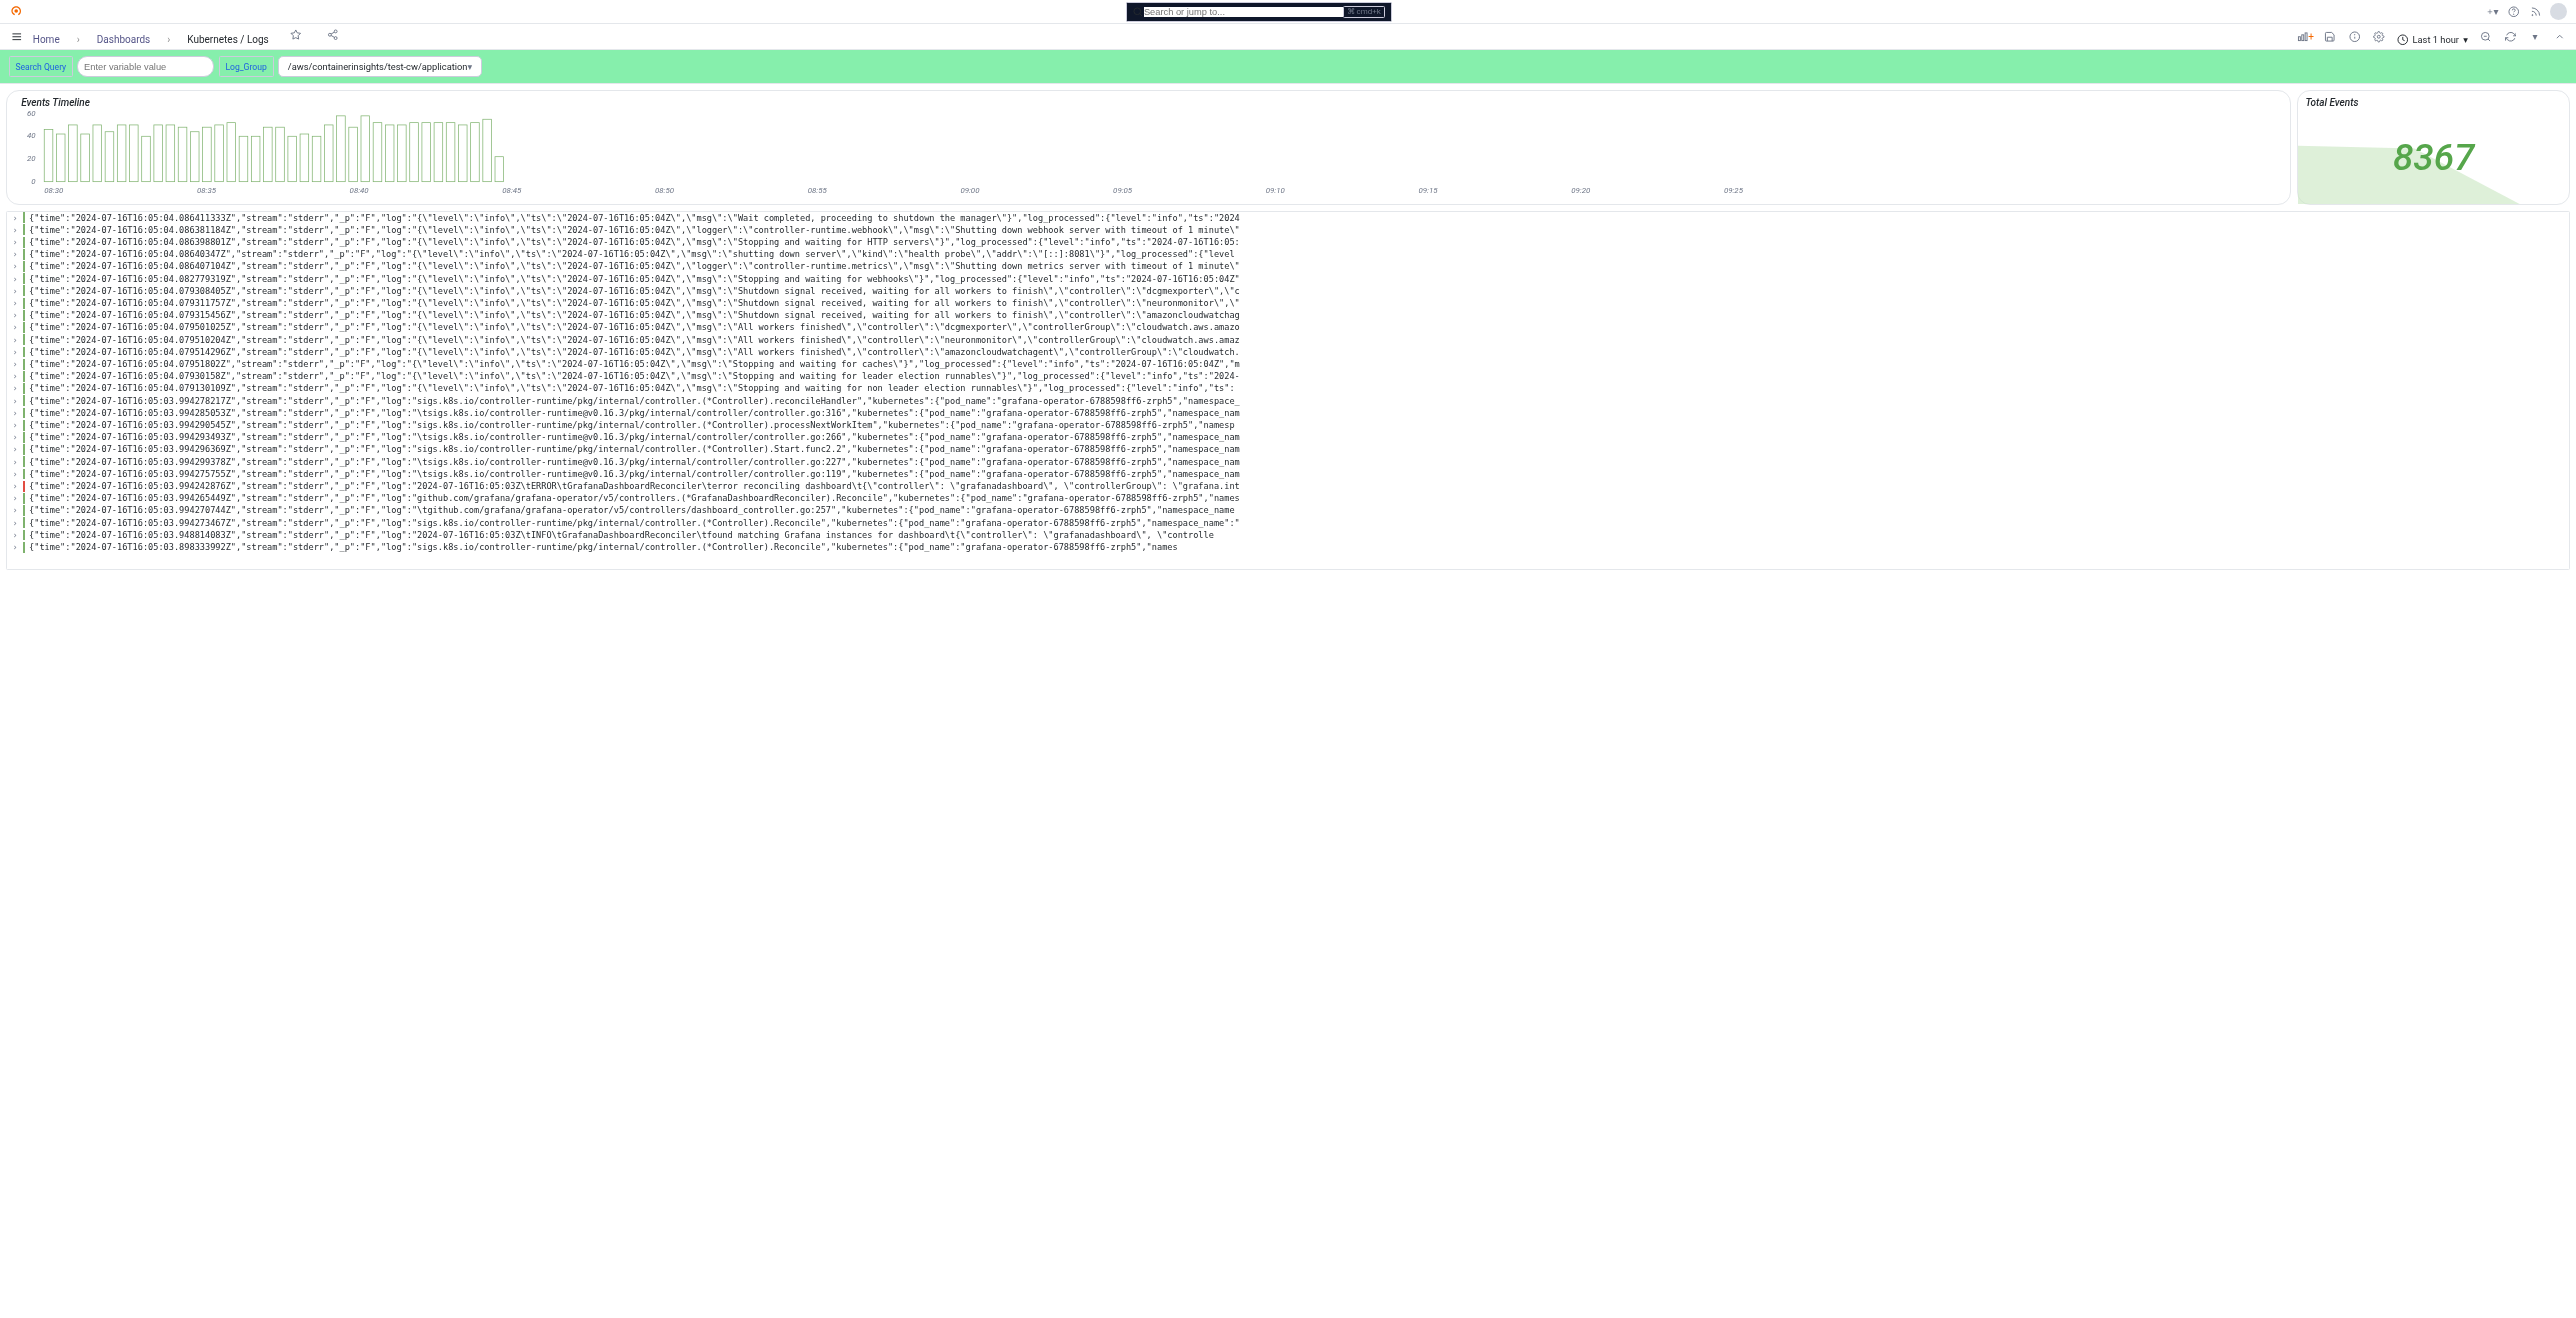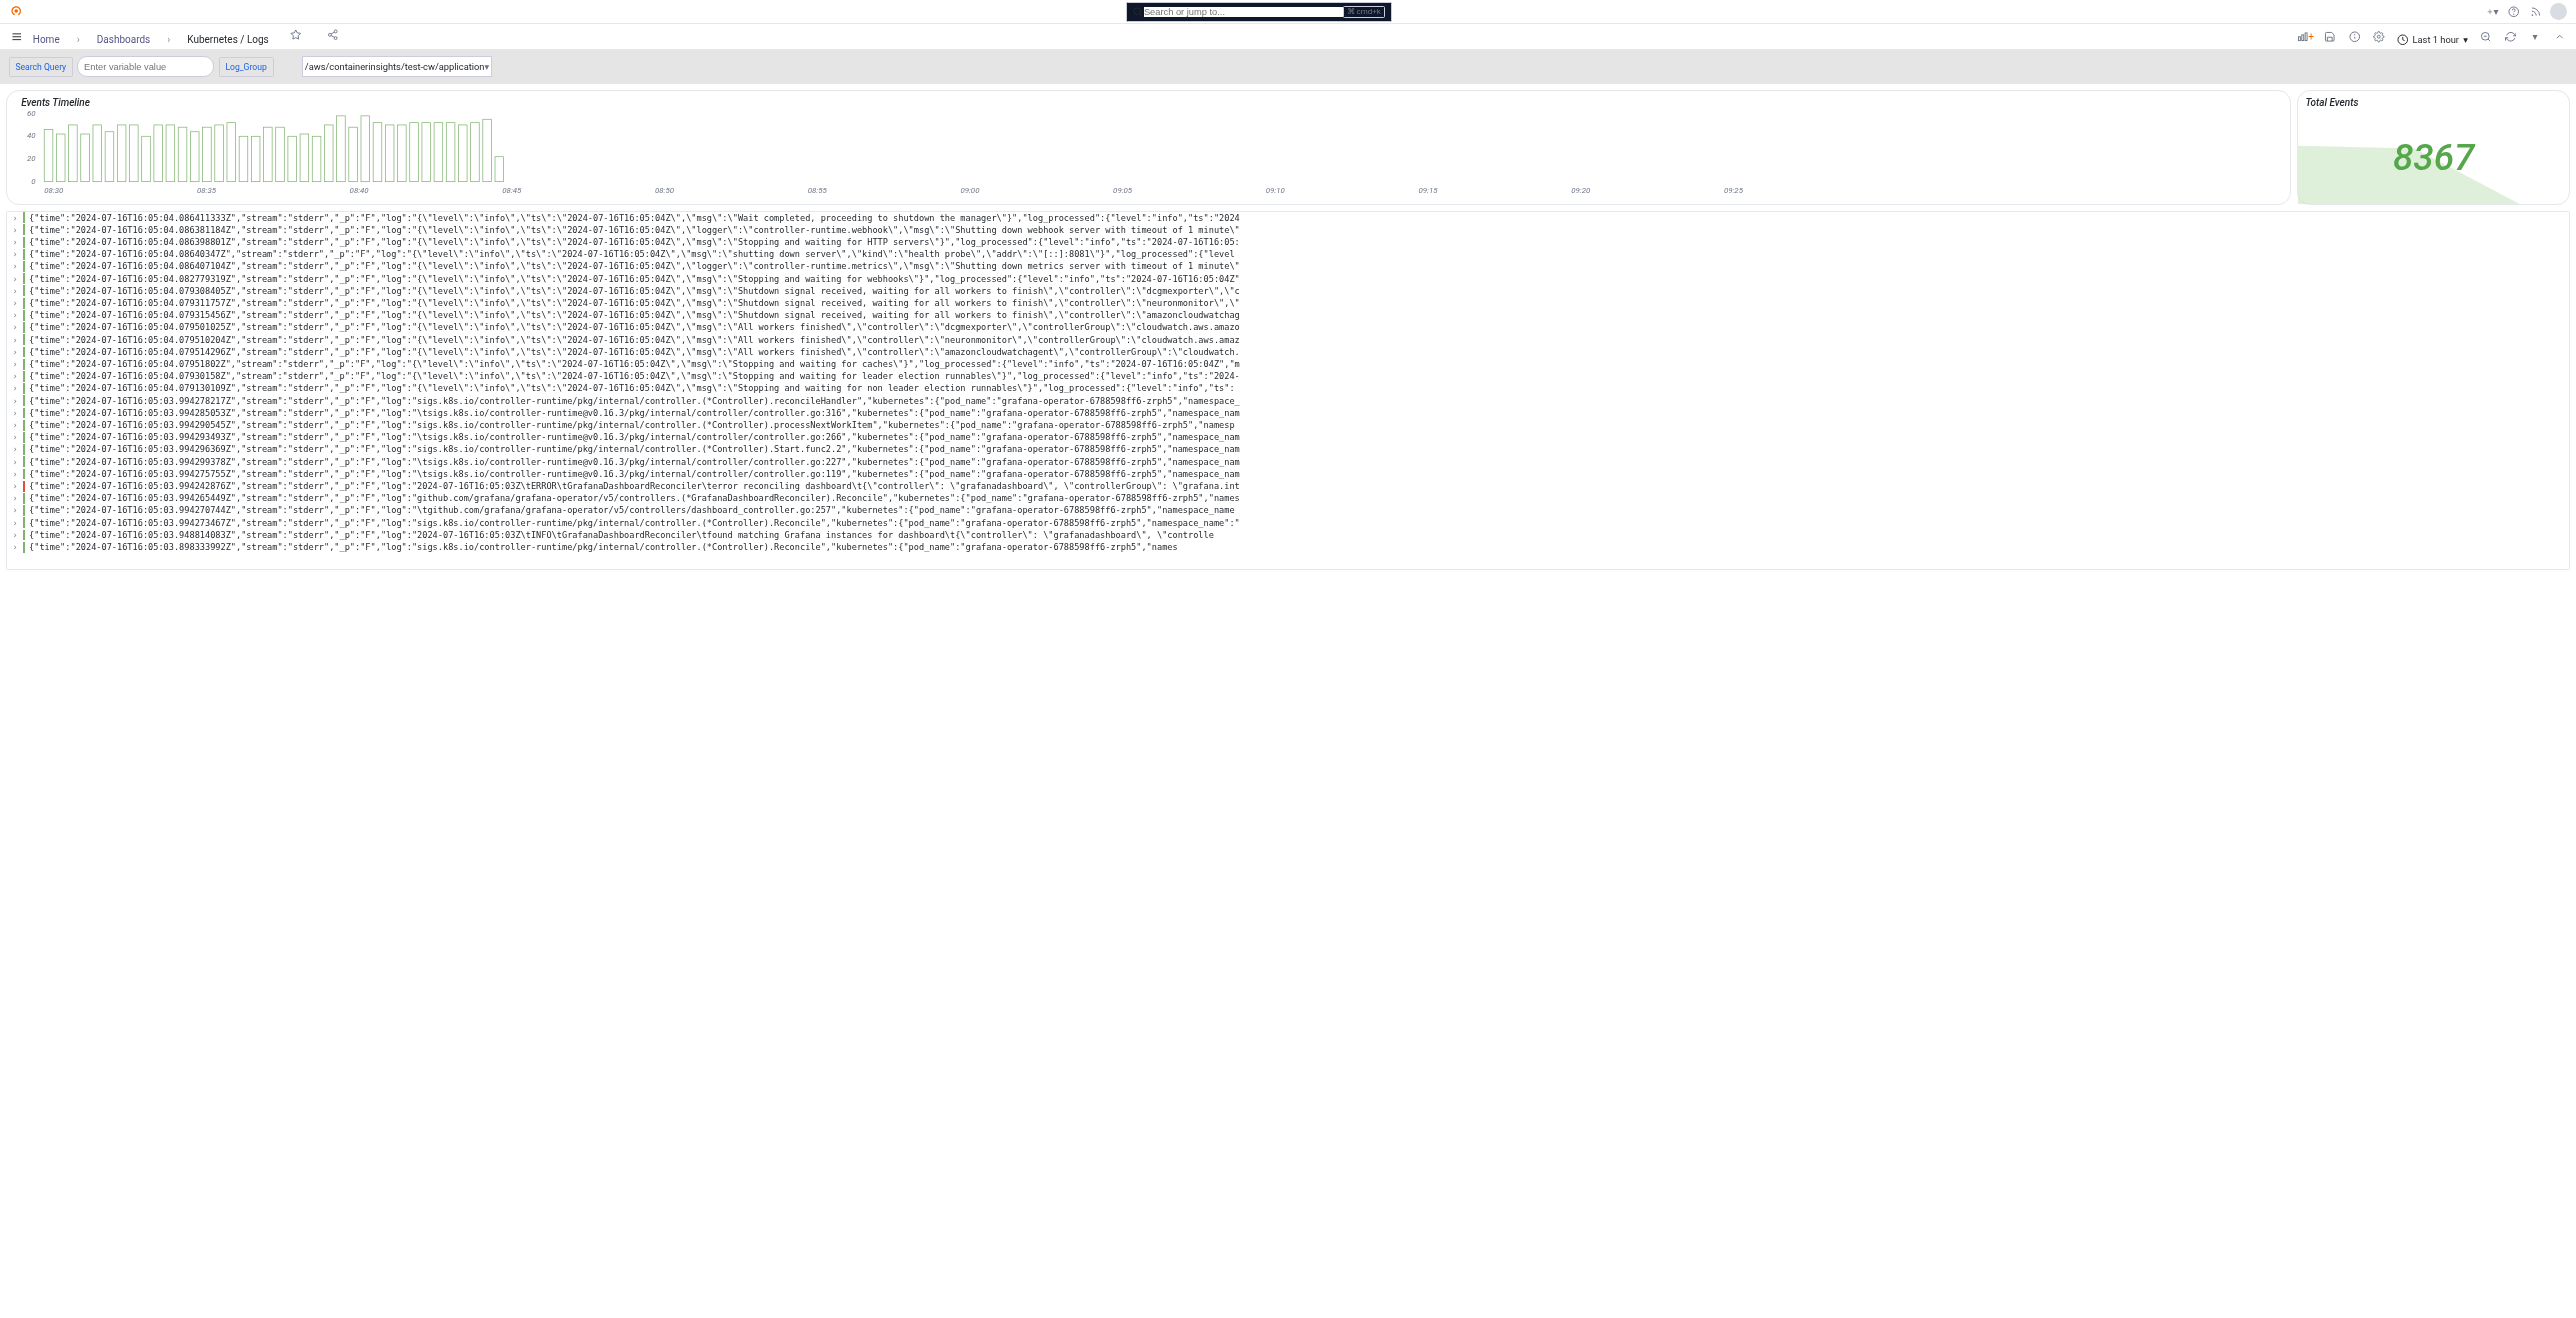--- a/index.html
+++ b/index.html
@@ -22,24 +22,24 @@
 .breadcrumbs { display: flex; align-items: flex-end; gap: 17px; font-size: 10px; flex: 1; }
 .breadcrumbs a { color: #558; text-decoration: none; }
 .bc-current { color: #24292e; }
 .bc-sep { color: #8e8e8e; }
 .star-btn, .share-btn { width: 16px; height: 16px; margin-left: 4.3px; cursor: pointer; color: #6e7687; }
 .navbar-right { display: flex; align-items: center; gap: 2.9px; }
 .nav-icon-btn { width: 21.6px; height: 21.6px; display: flex; align-items: center; justify-content: center; cursor: pointer; color: #6e7687; border-radius: 1.4px; }
 .time-picker { display: flex; align-items: center; gap: 4.3px; border: none; padding: 2.9px 4.3px; cursor: pointer; font-size: 9.3px; margin-top: 6px; }
 
 
-.varbar { display: flex; align-items: flex-end; gap: 4.3px; padding: 5.8px 8.6px; border-bottom: 0.7px solid #e4e7eb; background: #e5e5e5; }
+.varbar { display: flex; align-items: center; gap: 4.3px; padding: 5.8px 8.6px; border-bottom: 0.7px solid #e4e7eb; background: #86efac; }
 .var-label { color: #1f62e0; font-size: 8.6px; padding: 4.3px 5.8px; border: 0.7px solid #ccccdc; border-radius: 1.4px; }
 .var-input { height: 21px; border: 0.7px solid #ccccdc; border-radius: 10px; padding: 0 5.8px; font-size: 9.3px; width: 137px; }
-.var-select { display: flex; align-items: center; height: 21px; border: 0.7px solid #ccccdc; border-radius: 0; padding: 0 2px; font-size: 9.3px; cursor: pointer; min-width: 190px; background: #fff; margin-left: 24px; }
+.var-select { display: flex; align-items: center; height: 21px; border: 0.7px solid #ccccdc; border-radius: 5px; padding: 0 9px; font-size: 9.3px; cursor: pointer; min-width: 190px; background: #fff; }
 .var-select .chev { margin-left: auto; color: #6e7687; }
 
 
 .panel-row { display: flex; gap: 5.8px; padding: 5.8px; }
 .panel { border: 0.7px solid #e4e7eb; border-radius: 13px; background: #fff; font-style: italic; }
 .panel-title { font-size: 10px; font-weight: 500; padding: 5.8px 7.2px 2.9px; }
 .timeline { flex: 1; height: 115px; padding: 0 7.2px 7.2px; position: relative; }
 .stat-panel { width: 273px; height: 115px; display: flex; flex-direction: column; }
 .stat-body { flex: 1; display: flex; align-items: center; justify-content: center; position: relative; overflow: hidden; }
 .stat-num { font-size: 37px; font-weight: 500; color: #56a64b; z-index: 2; }

